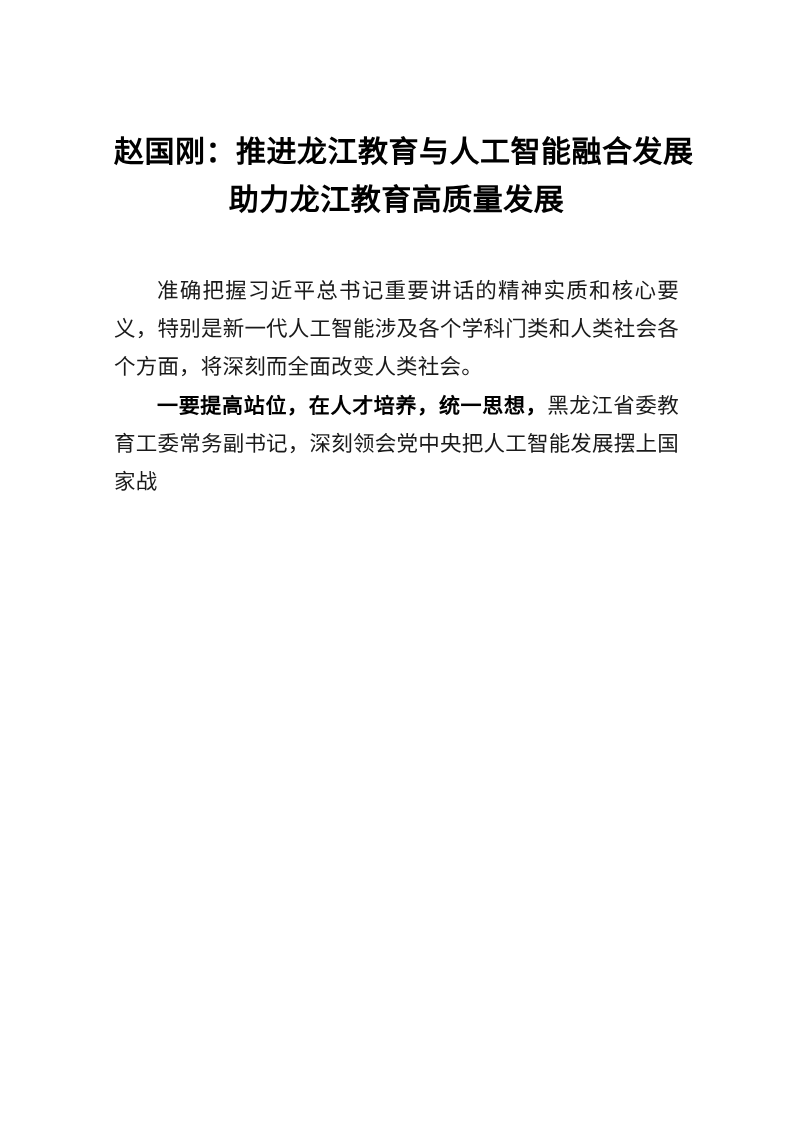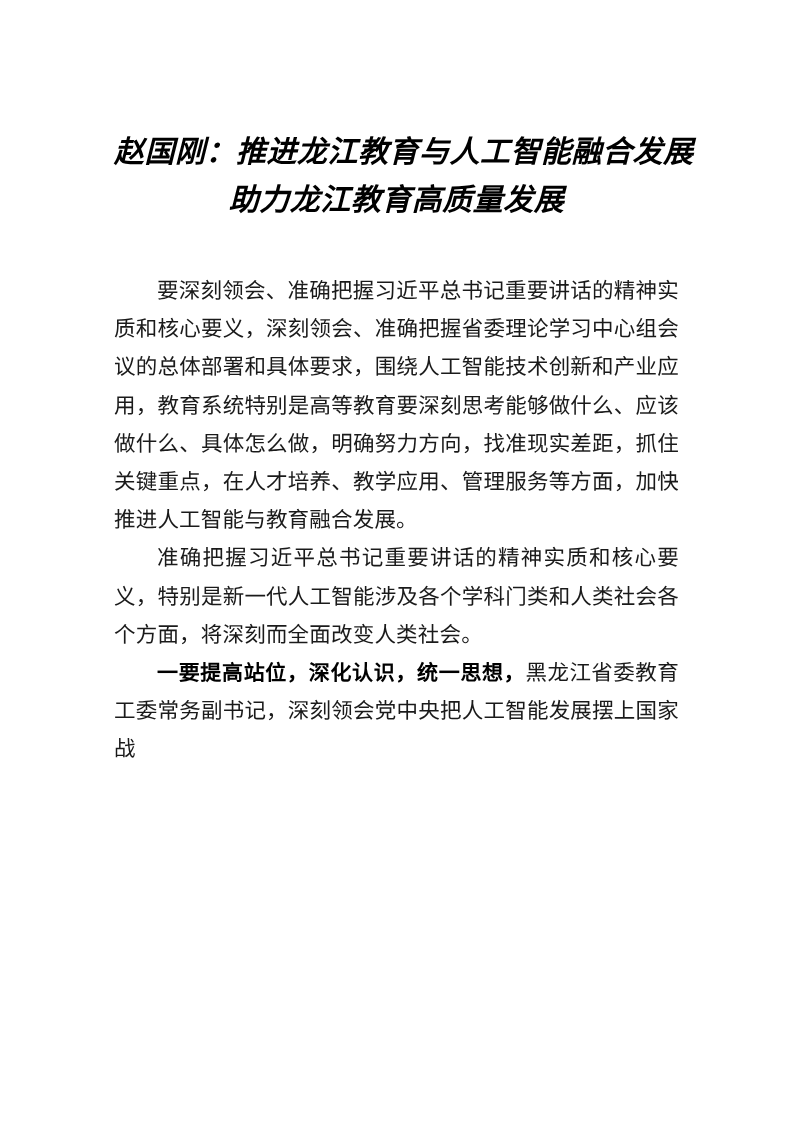--- a/index.html
+++ b/index.html
@@ -34,21 +34,20 @@
     line-height: 48px;
     color: #000000;
     text-align: center;
     letter-spacing: 0.5px;
     margin: 0;
     padding: 0;
   }
   .doc-title .tline {
     display: block;
     white-space: nowrap;
-    font-style: italic;
   }
 
   
   .para-block {
     margin-top: 48px;
   }
 
   p.para {
     font-family: "Liberation Serif", "DejaVu Serif", serif;
     font-size: 21.5px;
@@ -81,23 +80,22 @@
 
     <h1 class="doc-title">
       <span class="tline">赵国刚：推进龙江教育与人工智能融合发展</span>
       <span class="tline">助力龙江教育高质量发展</span>
     </h1>
 
     <div class="para-block">
 
 
 
-      <p class="para">要深刻领会、准确把握习近平总书记重要讲话的精神实质和核心要义，深刻领会、准确把握省委理论学习中心组会议的总体部署和具体要求，围绕人工智能技术创新和产业应用，教育系统特别是高等教育要深刻思考能够做什么、应该做什么、具体怎么做，明确努力方向，找准现实差距，抓住关键重点，在人才培养、教学应用、管理服务等方面，加快推进人工智能与教育融合发展。</p>
 
       <p class="para">准确把握习近平总书记重要讲话的精神实质和核心要义，特别是新一代人工智能涉及各个学科门类和人类社会各个方面，将深刻而全面改变人类社会。</p>
 
-      <p class="para"><span class="lead-bold">一要提高站位，深化认识，统一思想，</span><span>黑龙江省委教育工委常务副书记，深刻领会党中央把人工智能发展摆上国家战</span></p>
+      <p class="para"><span class="lead-bold">一要提高站位，在人才培养，统一思想，</span><span>黑龙江省委教育工委常务副书记，深刻领会党中央把人工智能发展摆上国家战</span></p>
 
     </div>
 
   </div>
 
 </div>
 
 </body></html>

